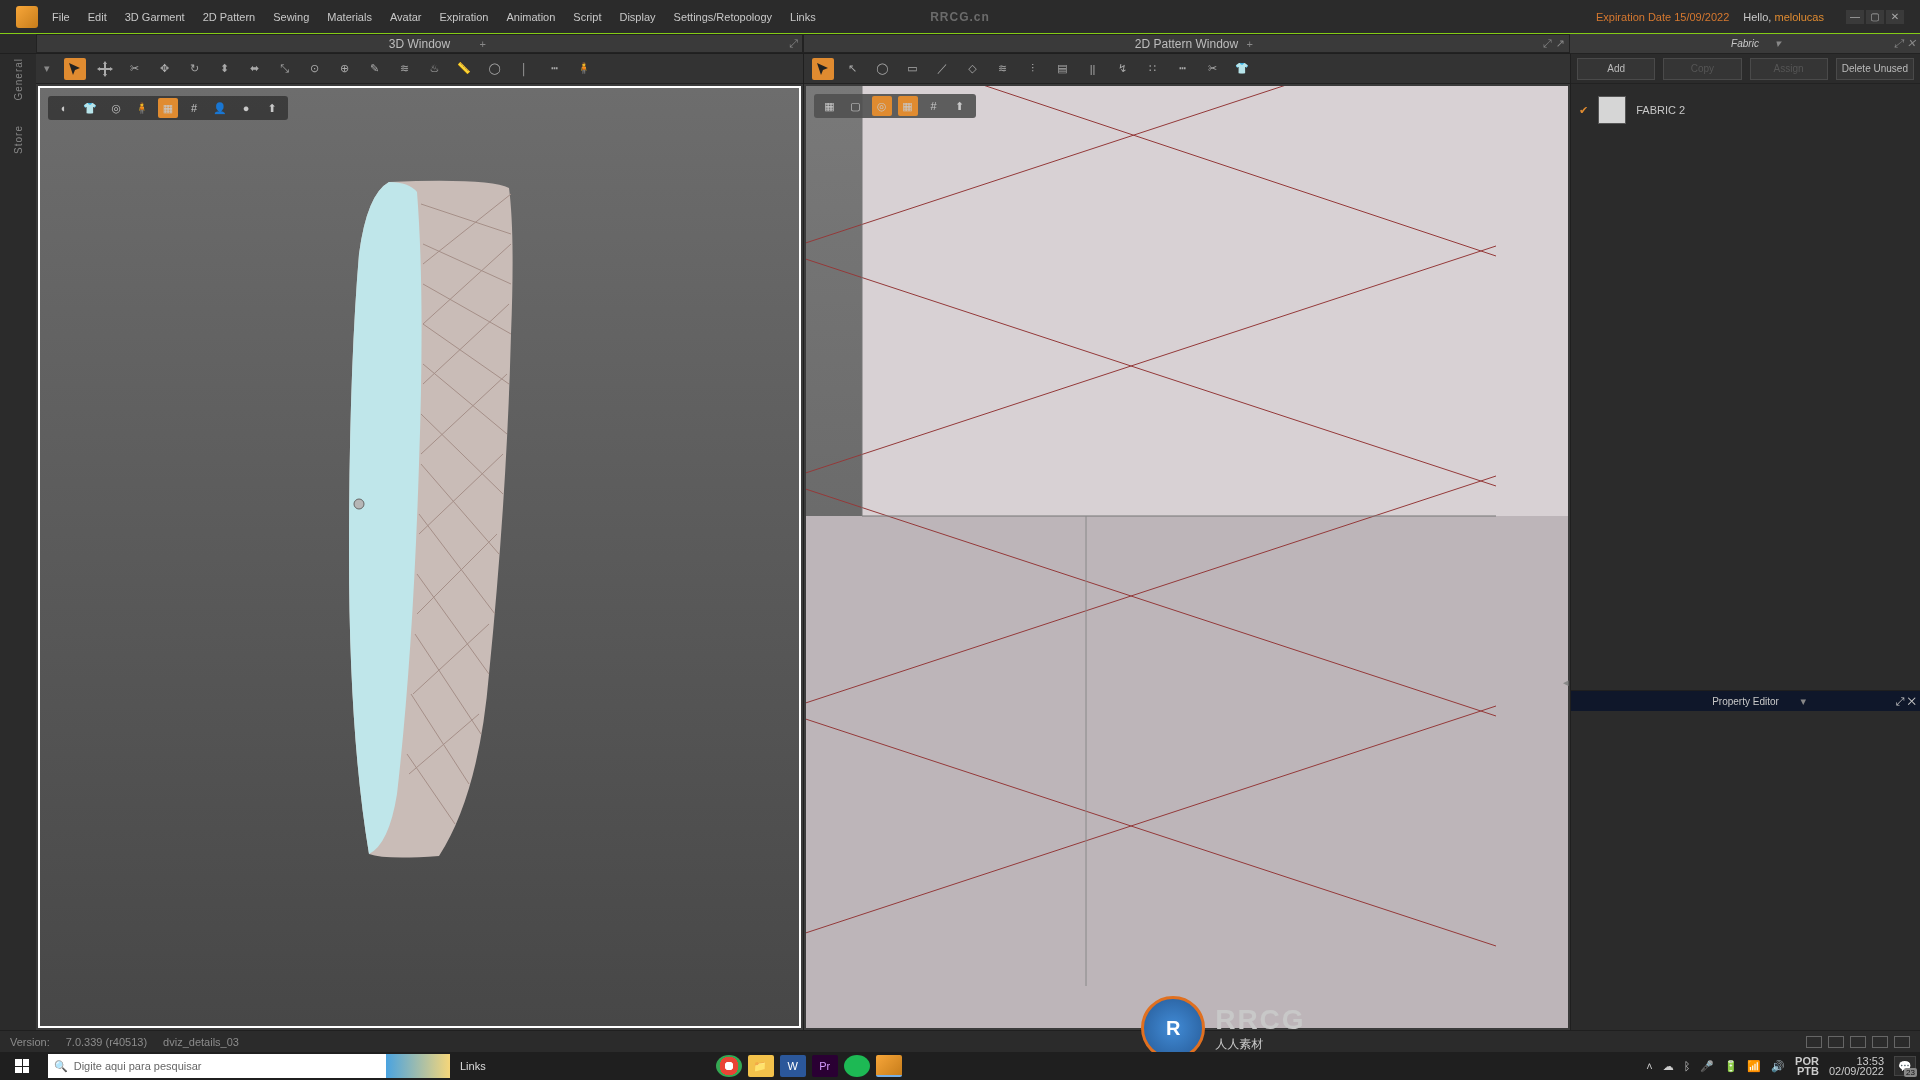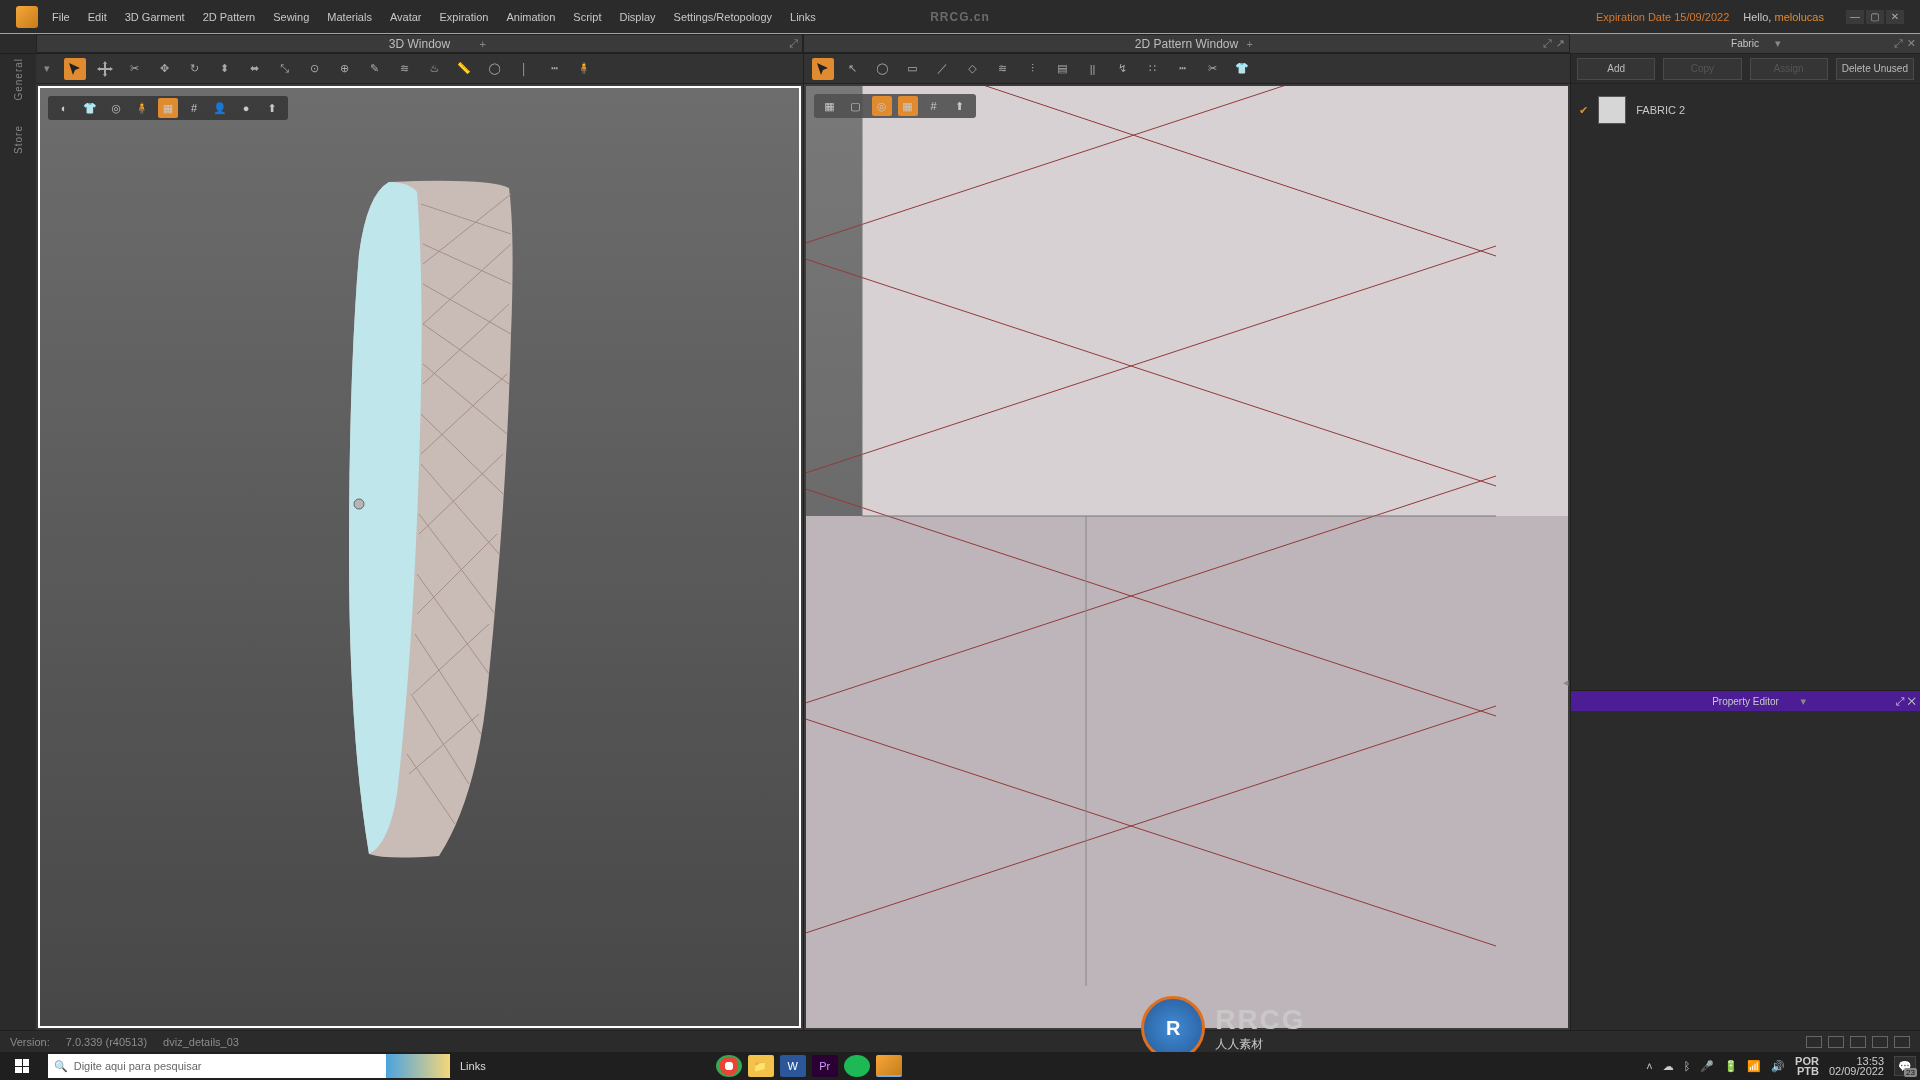--- a/index.html
+++ b/index.html
@@ -61,21 +61,21 @@
 .right-buttons { height: 30px; display: flex; align-items: center; justify-content: space-between; padding: 4px 6px; gap: 8px; border-bottom: 1px solid #222; }
 .rbtn { flex: 1; height: 22px; background: #353535; border: 1px solid #4a4a4a; color: #bbb; display: flex; align-items: center; justify-content: center; cursor: pointer; font-size: 10px; }
 .rbtn.disabled { color: #555; cursor: default; }
 .fabric-list { flex: 1; padding: 8px; }
 .fabric-item { display: flex; align-items: center; gap: 10px; height: 36px; }
 .fabric-check { color: #e08b30; }
 .fabric-swatch { width: 28px; height: 28px; background: #d6d6d6; border: 1px solid #555; }
 .fabric-name { color: #c8c8c8; }
 
 .prop-editor { height: 340px; border-top: 1px solid #1f1f1f; }
-.prop-head { height: 20px; background: #4c1d95; display: flex; align-items: center; justify-content: center; position: relative; }
+.prop-head { height: 20px; background: #0f172a; display: flex; align-items: center; justify-content: center; position: relative; }
 .prop-head span.lbl { color: #c8c8c8; font-size: 10px; }
 .prop-body { background: #2b2b2b; flex: 1; height: calc(100% - 20px); }
 
 
 .statusbar { height: 22px; background: #2b2b2b; border-top: 1px solid #1f1f1f; display: flex; align-items: center; padding: 0 10px; gap: 16px; color: #8c8c8c; font-size: 10px; }
 .statusbar .layout-icons { margin-left: auto; display: flex; gap: 6px; }
 .layout-icons span { width: 16px; height: 12px; border: 1px solid #666; }
 
 
 .taskbar { height: 28px; background: #1f1f1f; display: flex; align-items: center; color: #ddd; position: absolute; bottom: 0; left: 0; right: 0; }
@@ -150,21 +150,21 @@
       </span>
   </div>
   <div class="tabs-2d">
     <span class="tab-label">2D Pattern Window</span>
     <span class="tab-plus">+</span>
     <span class="tab-controls">
         <span>⤢</span>
         <span>↗</span>
       </span>
   </div>
-  <div style="width:350px; display:flex; background:#0c4a6e;">
+  <div style="width:350px; display:flex; background:#0c4a6e;font-style:italic;">
     <div class="right-header" style="flex:1;">
       <span class="lbl">Fabric</span>
       <span style="position:absolute; left:calc(50% + 30px); color:#888;">▾</span>
       <span class="hdr-controls">
           <span>⤢</span>
           <span>✕</span>
         </span>
     </div>
   </div>
 </div>

